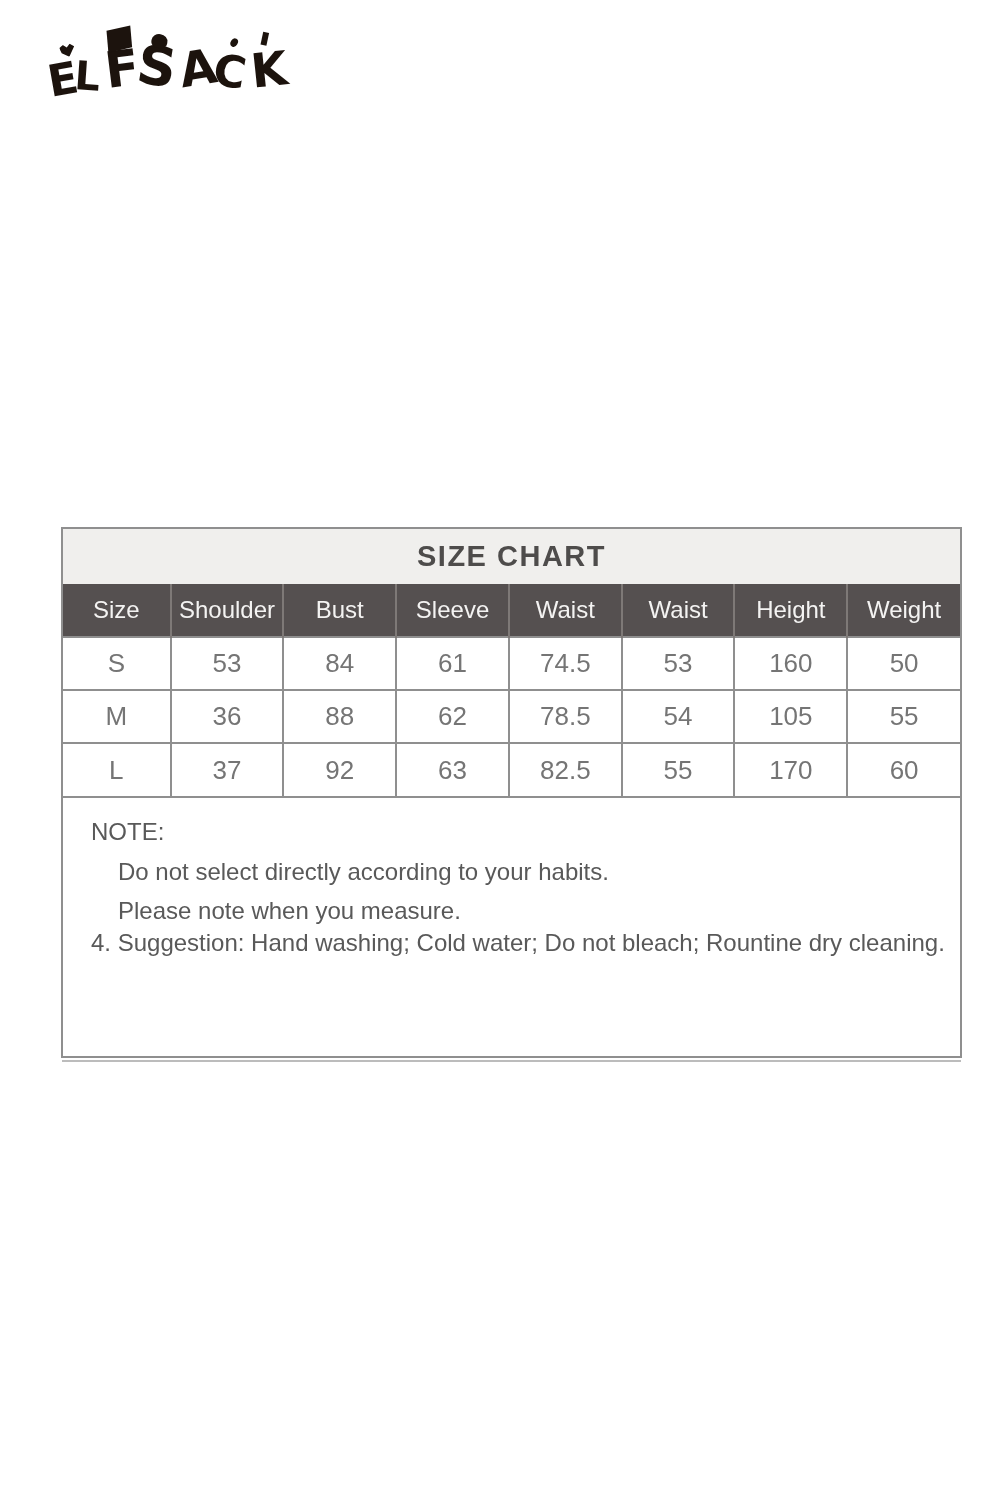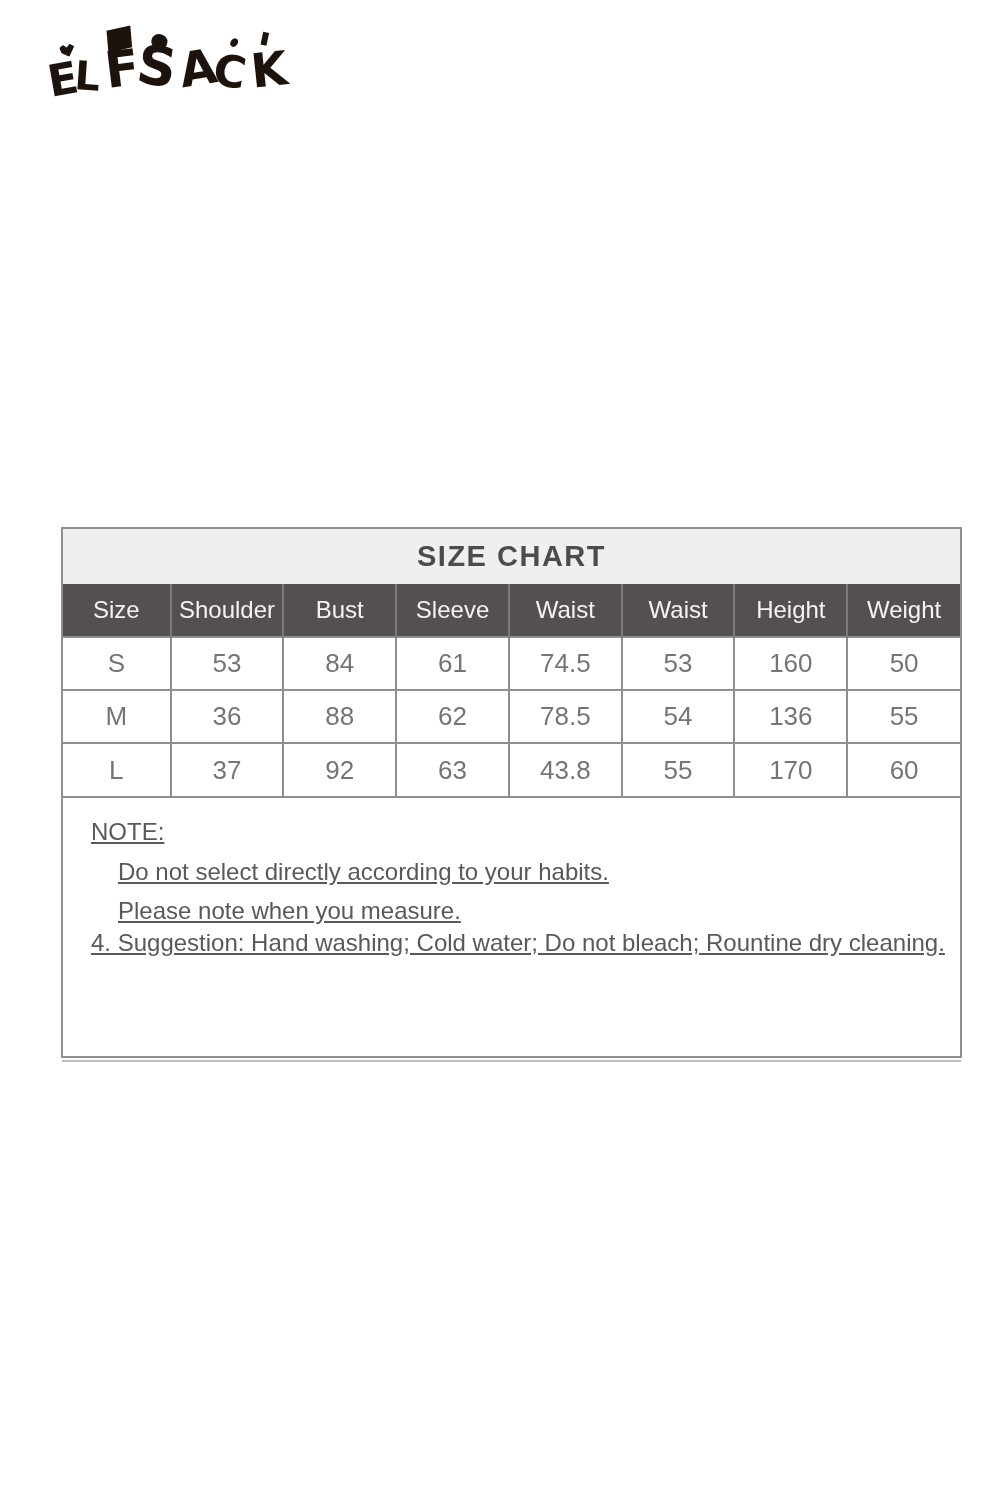--- a/index.html
+++ b/index.html
@@ -74,21 +74,21 @@
     background:#ffffff;
   }
   .size-table td:first-child { border-left:none; }
 
   
   .note-area {
     height:260px; padding:18px 24px 0 28px;
     font-size:24px; color:#595959; line-height:31.5px;
     border-top:2px solid #8f8f8f;
   }
-  .note-line { white-space:nowrap;text-decoration:underline; }
+  .note-line { white-space:nowrap; }
   .note-line.indent { padding-left:27px;margin-top:8px; }
 </style>
 </head>
 <body>
 
 <div class="logo">
   <i class="mark-check"></i>
   <span class="lt-e">E</span>
   <span class="lt-l">L</span>
   <span class="lt-f">F</span>
@@ -127,29 +127,29 @@
         <td>160</td>
         <td>50</td>
       </tr>
       <tr>
         <td>M</td>
         <td>36</td>
         <td>88</td>
         <td>62</td>
         <td>78.5</td>
         <td>54</td>
-        <td>136</td>
+        <td>105</td>
         <td>55</td>
       </tr>
       <tr>
         <td>L</td>
         <td>37</td>
         <td>92</td>
         <td>63</td>
-        <td>43.8</td>
+        <td>82.5</td>
         <td>55</td>
         <td>170</td>
         <td>60</td>
       </tr>
     </tbody>
   </table>
 
   <div class="note-area">
     <div class="note-line">NOTE:</div>
     <div class="note-line indent">Do not select directly according to your habits.</div>

